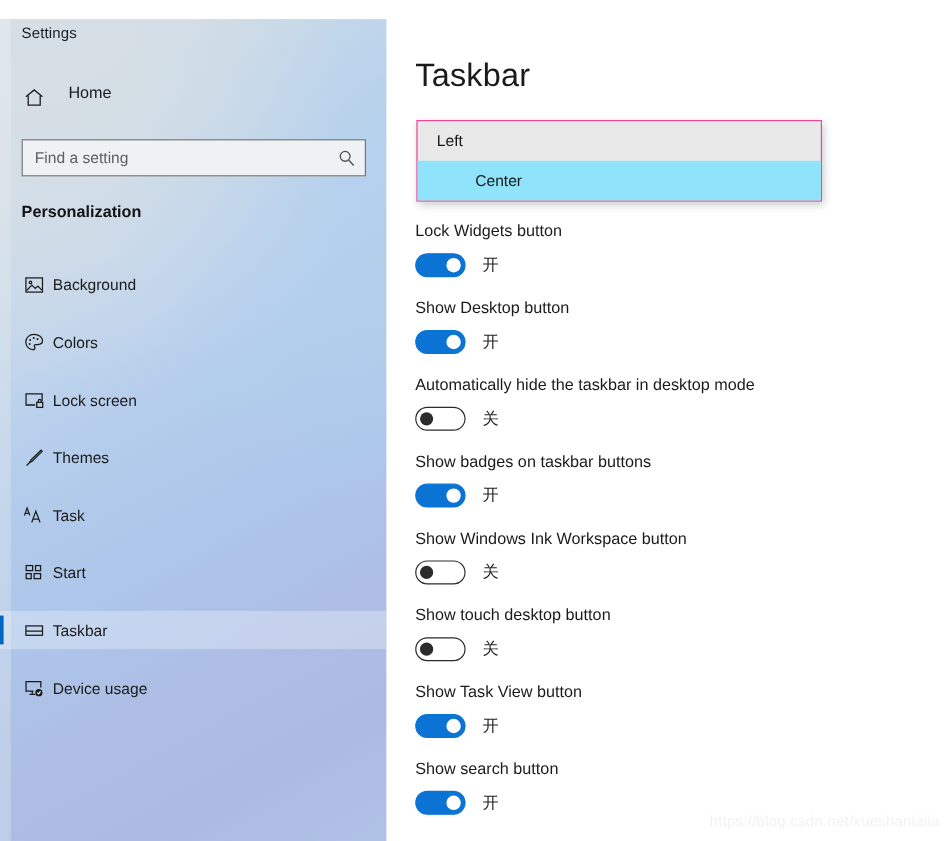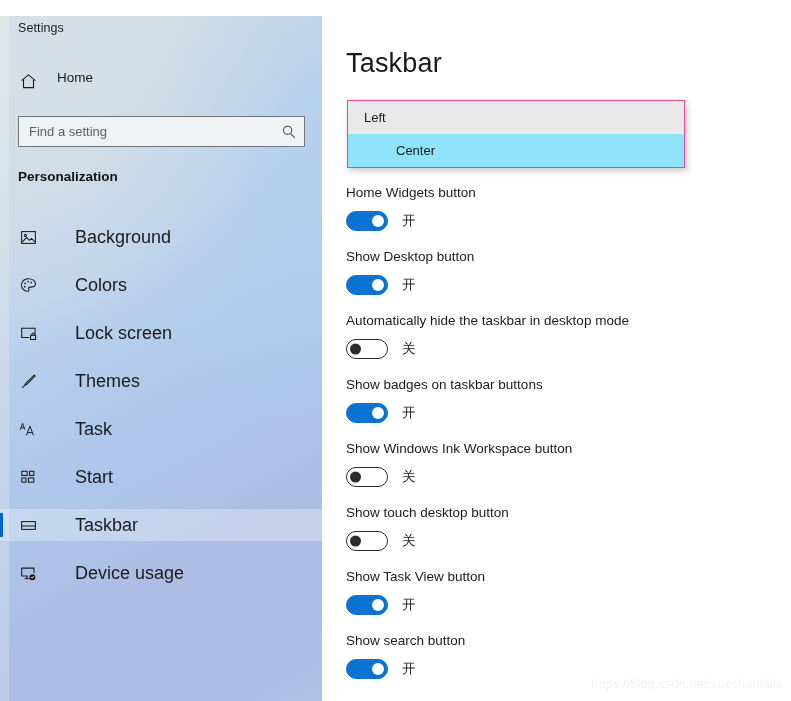--- a/index.html
+++ b/index.html
@@ -132,22 +132,22 @@
     padding-left: 17px;
     cursor: default;
   }
   .nav-item .nav-ico {
     width: 22px; height: 22px;
     display: flex; align-items: center; justify-content: center;
     color: #1b1b1b;
     flex: 0 0 22px;
   }
   .nav-item .nav-label {
-    margin-left: 36px;
-    font-size: 18px;
+    margin-left: 5px;
+    font-size: 13px;
     color: #1b1b1b;
     white-space: nowrap;
   }
   .nav-item.selected {
     background: rgba(255,255,255,0.30);
   }
   .nav-item.selected .sel-bar {
     position: absolute;
     left: 0; top: 4px;
     width: 3px; height: 24px;
@@ -399,21 +399,21 @@
         <span>Left</span>
       </div>
       <div class="dd-option highlighted">
         <span>Center</span>
       </div>
     </div>
 
     <div id="settings-list">
 
       <div class="setting-row">
-        <div class="setting-label">Home Widgets button</div>
+        <div class="setting-label">Lock Widgets button</div>
         <div class="toggle-line">
           <span class="toggle on">
               <span class="knob"></span>
             </span>
           <span class="toggle-state">开</span>
         </div>
       </div>
 
       <div class="setting-row">
         <div class="setting-label">Show Desktop button</div>

